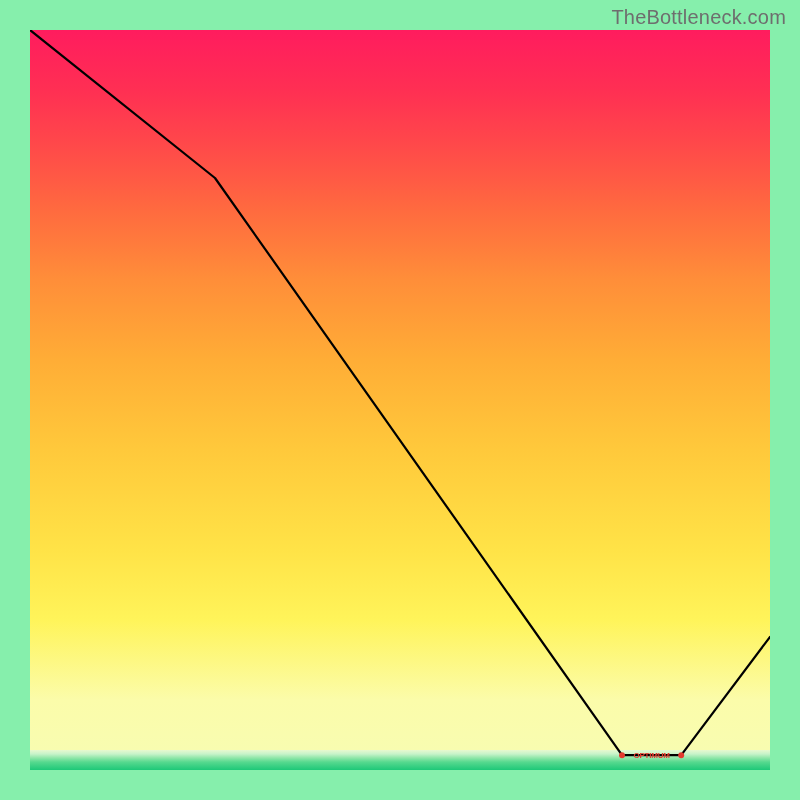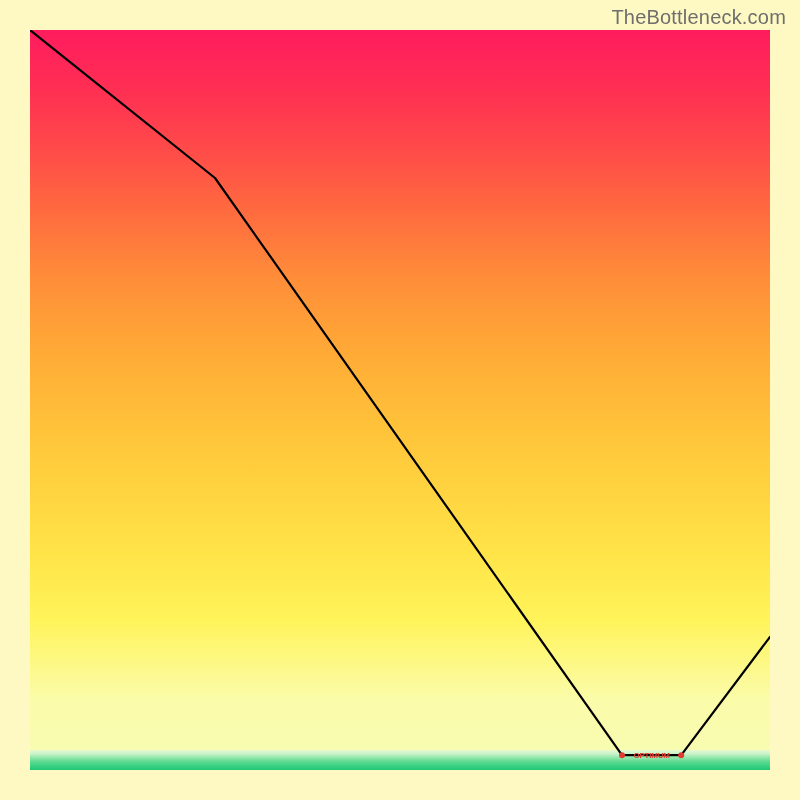--- a/index.html
+++ b/index.html
@@ -9,21 +9,21 @@
     height: 800px;
     background: #000;
     font-family: Arial, Helvetica, sans-serif;
     overflow: hidden;
   }
 
   .outer {
     position: relative;
     width: 800px;
     height: 800px;
-    background: #fef9c3;
+    background: #86efac;
   }
 
   .attribution {
     position: absolute;
     top: 6px;
     right: 14px;
     color: #6e6e6e;
     font-size: 20px;
     letter-spacing: 0.2px;
     font-weight: 400;

